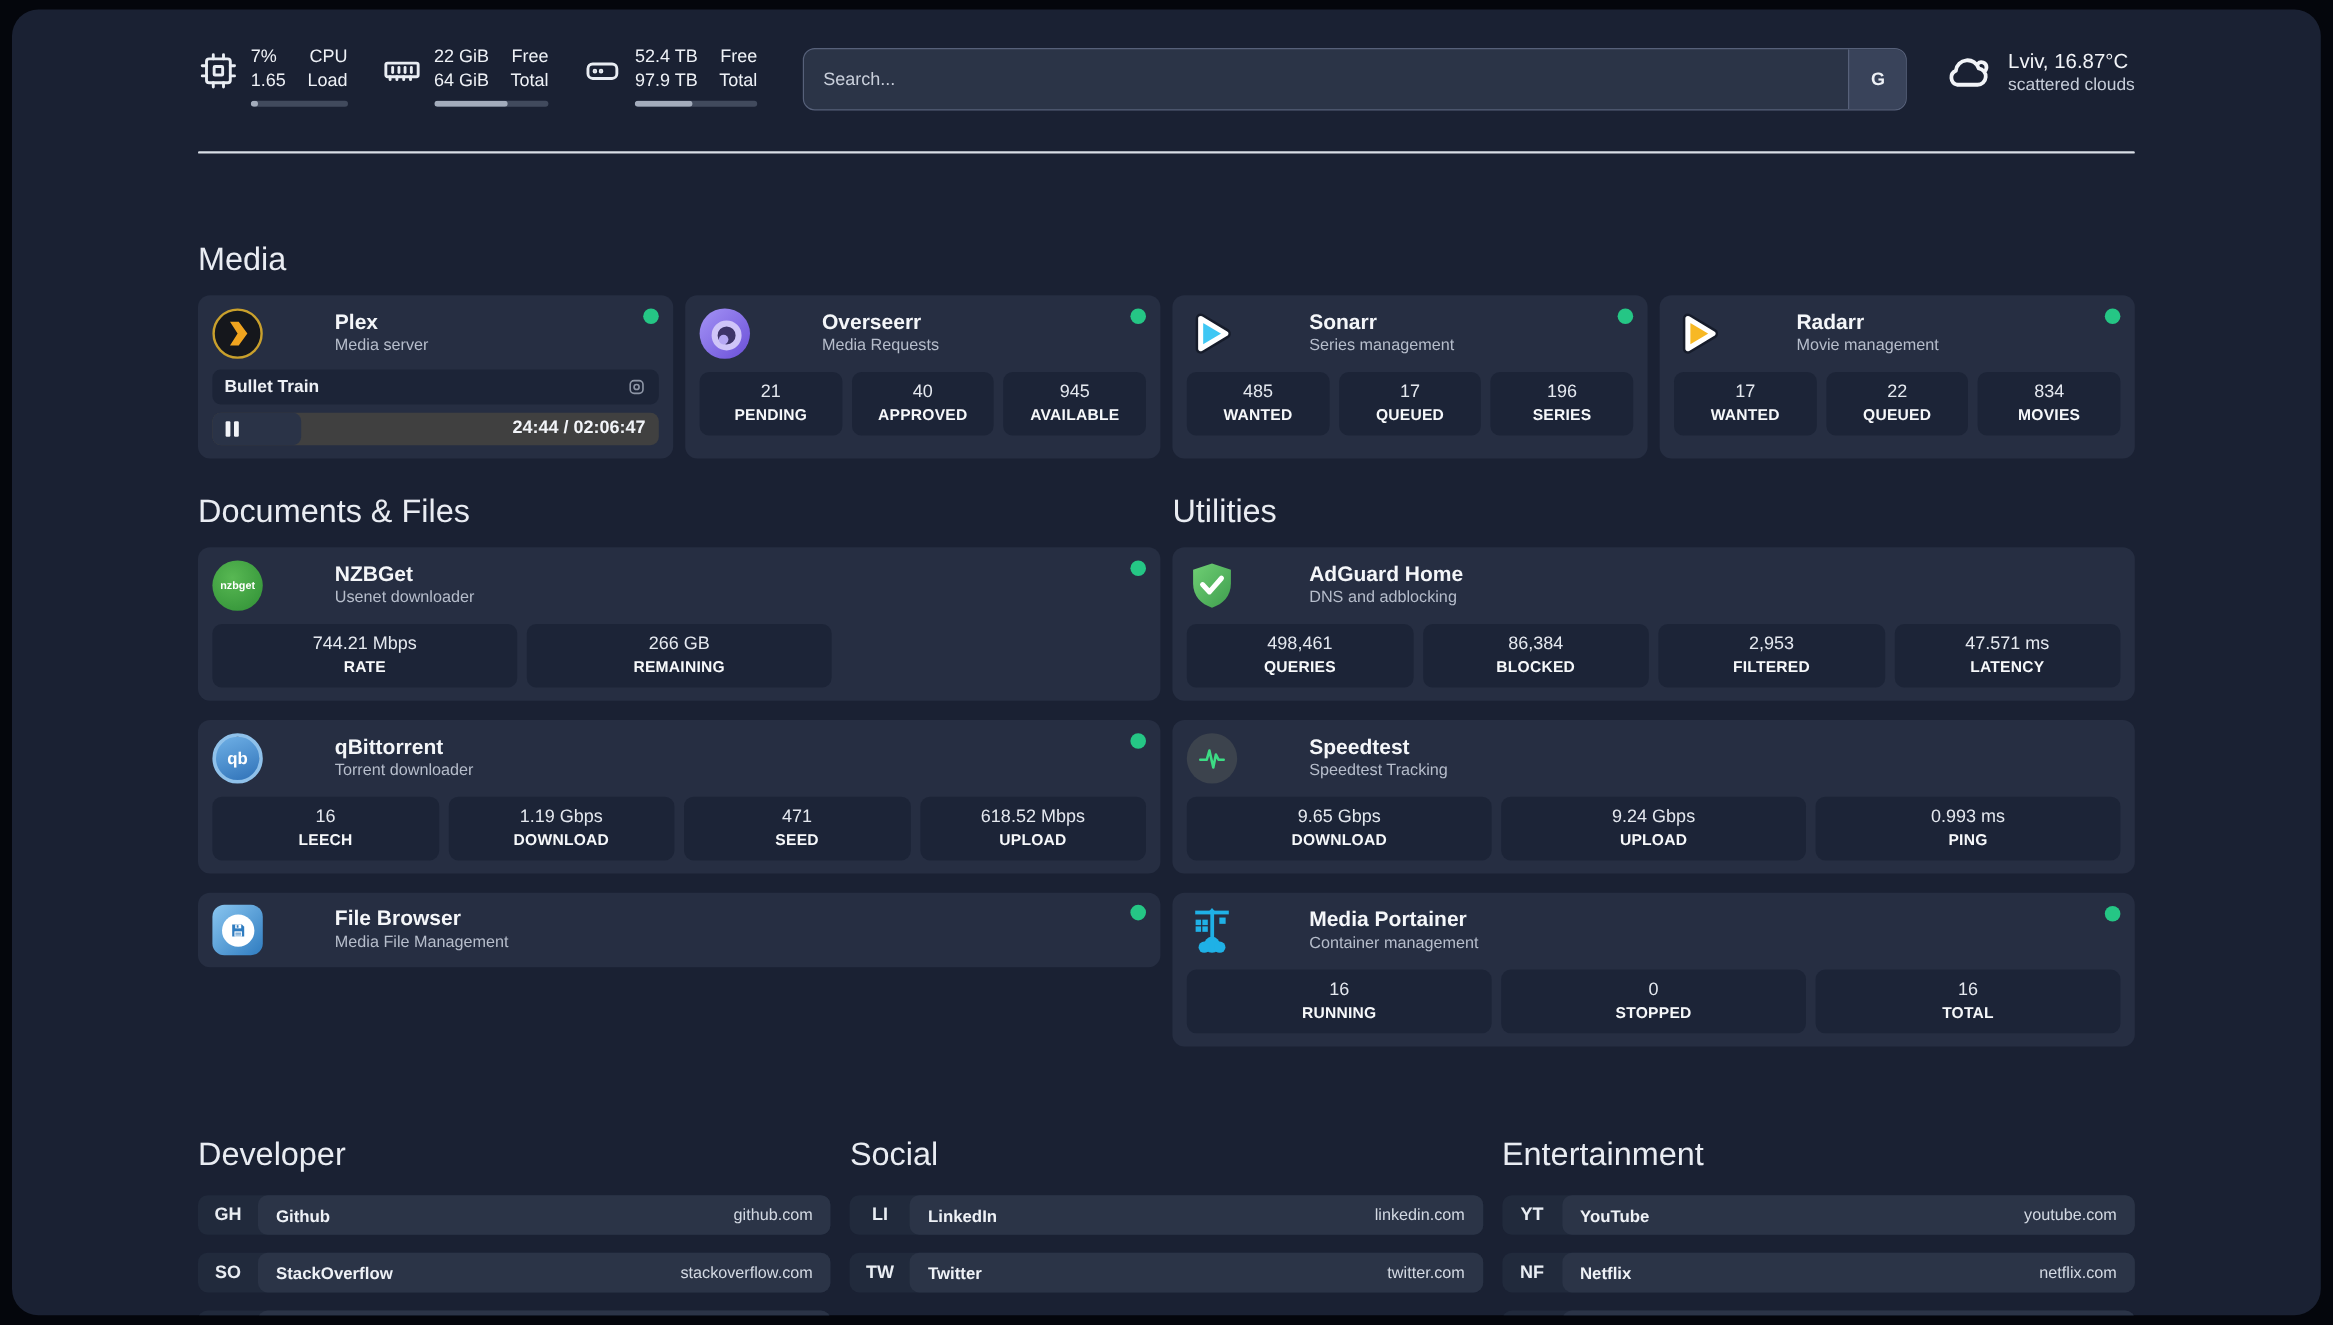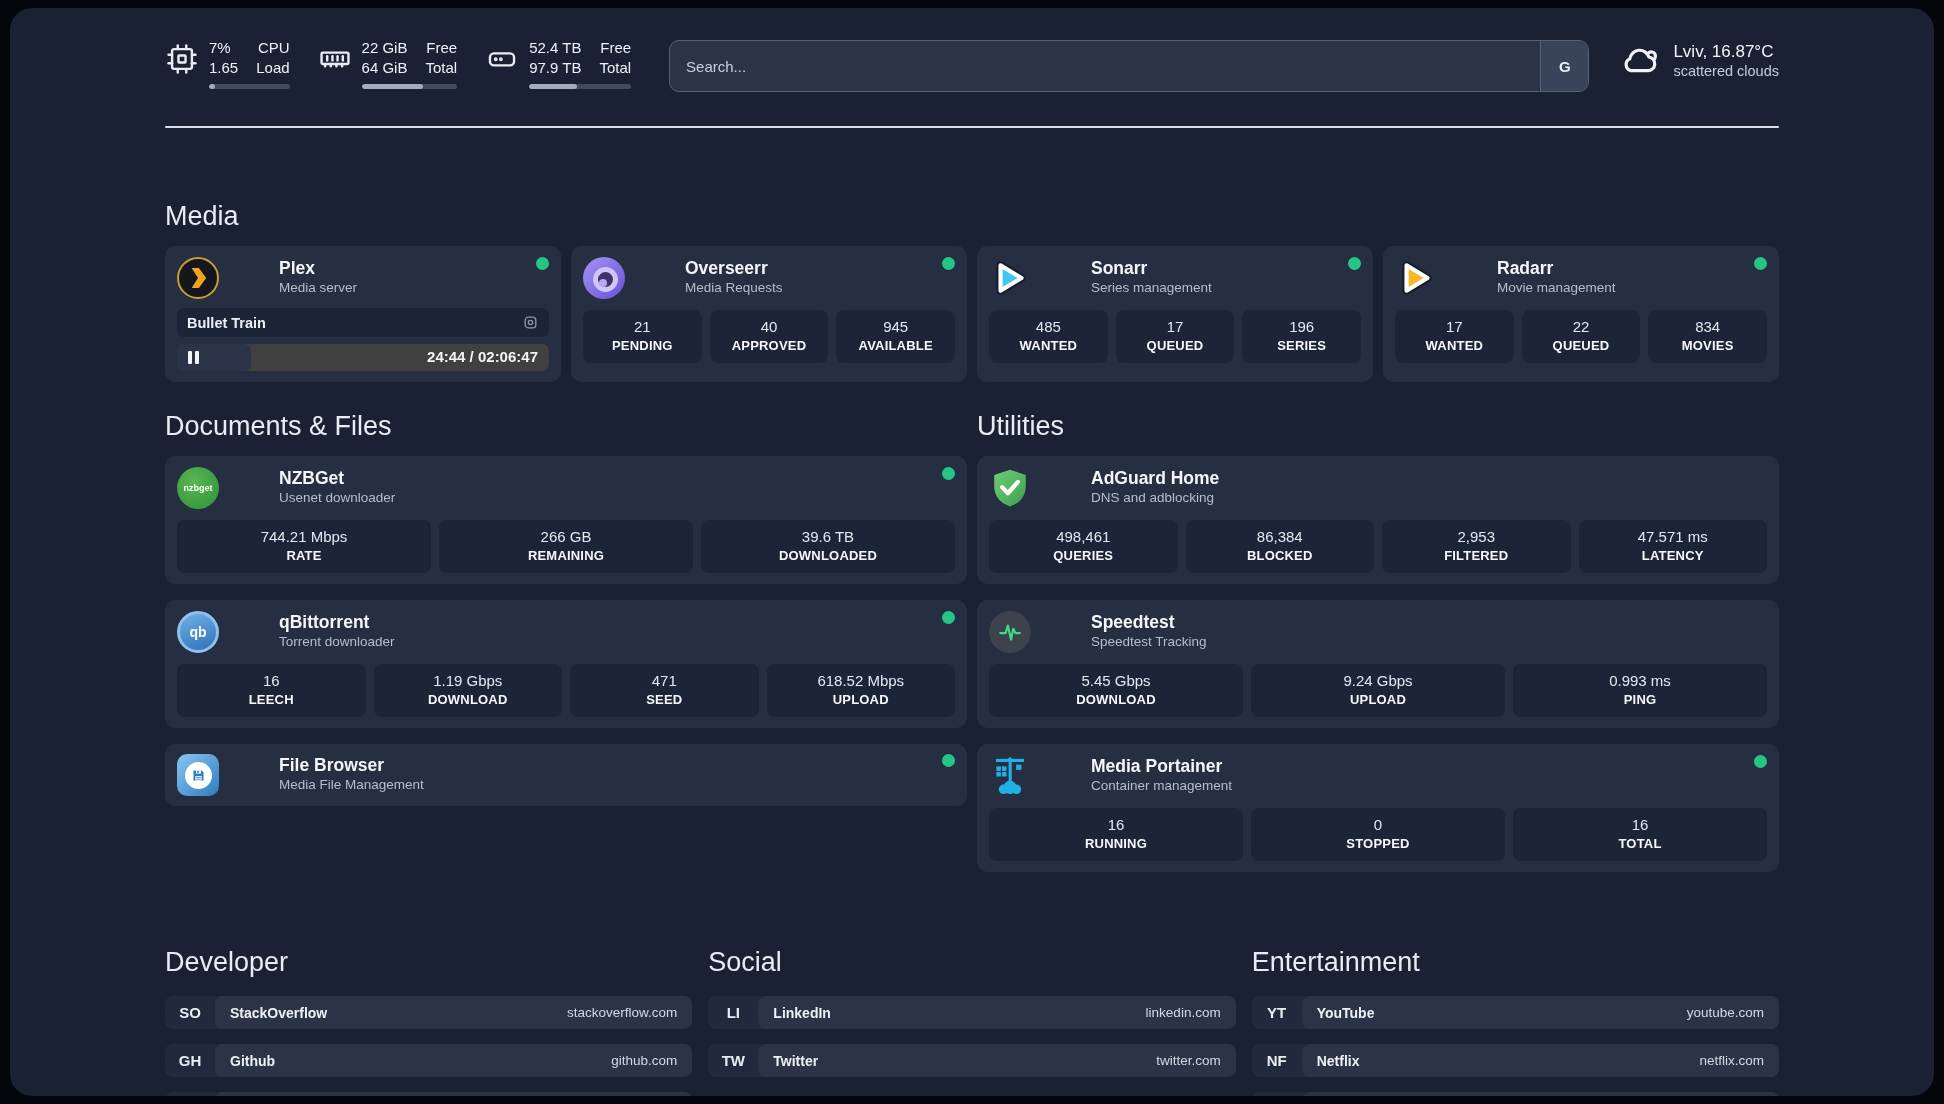--- a/index.html
+++ b/index.html
@@ -338,24 +338,20 @@
         </div>
         <div class="stats c3">
           <div class="stat">
             <div class="stat-value">744.21 Mbps</div>
                 <div class="stat-label">RATE</div>
           </div>
           <div class="stat">
             <div class="stat-value">266 GB</div>
                 <div class="stat-label">REMAINING</div>
           </div>
-          <div class="stat">
-            <div class="stat-value">39.6 TB</div>
-                <div class="stat-label">DOWNLOADED</div>
-          </div>
         </div>
       </div>
 
       <div class="card">
         <div class="card-head">
           <div class="icon-circle qb-circle app-icon">
                 <span>qb</span>
               </div>
           <div class="head-text">
             <div class="app-title">qBittorrent</div>
@@ -455,21 +451,21 @@
               <polyline points="3,13 8,13 10,6 13,19 15,9 17,13 21,13"></polyline>
             </svg>
           </div>
           <div class="head-text">
             <div class="app-title">Speedtest</div>
             <div class="app-sub">Speedtest Tracking</div>
           </div>
         </div>
         <div class="stats c3">
           <div class="stat">
-            <div class="stat-value">5.45 Gbps</div>
+            <div class="stat-value">9.65 Gbps</div>
                 <div class="stat-label">DOWNLOAD</div>
           </div>
           <div class="stat">
             <div class="stat-value">9.24 Gbps</div>
                 <div class="stat-label">UPLOAD</div>
           </div>
           <div class="stat">
             <div class="stat-value">0.993 ms</div>
                 <div class="stat-label">PING</div>
           </div>
@@ -515,34 +511,34 @@
         </div>
       </div>
     </div>
   </div>
 
   <div class="links-grid">
 
     <div>
       <div class="section-title">Developer</div>
       <div class="link-row">
+        <div class="link-abbr">GH</div>
+        <div class="link-main">
+              <span class="link-name">Github</span>
+              <span class="link-url">github.com</span>
+            </div>
+      </div>
+      <div class="link-row">
         <div class="link-abbr">SO</div>
         <div class="link-main">
               <span class="link-name">StackOverflow</span>
               <span class="link-url">stackoverflow.com</span>
             </div>
       </div>
       <div class="link-row">
-        <div class="link-abbr">GH</div>
-        <div class="link-main">
-              <span class="link-name">Github</span>
-              <span class="link-url">github.com</span>
-            </div>
-      </div>
-      <div class="link-row">
         <div class="link-abbr">DT</div>
         <div class="link-main"></div>
       </div>
     </div>
 
     <div>
       <div class="section-title">Social</div>
       <div class="link-row">
         <div class="link-abbr">LI</div>
         <div class="link-main">

